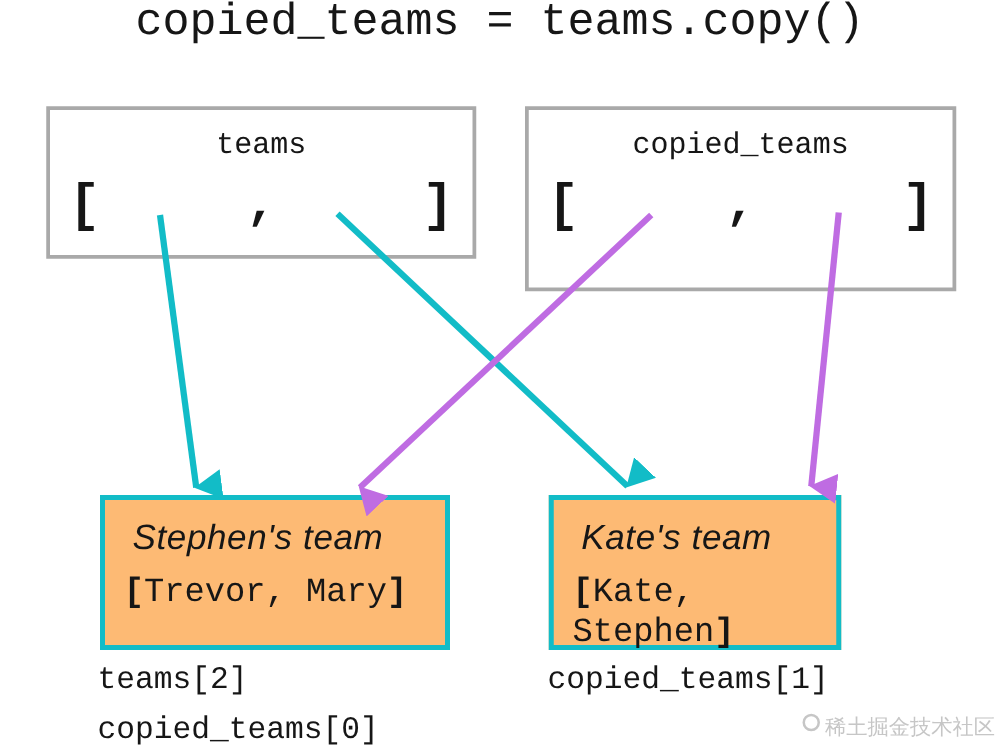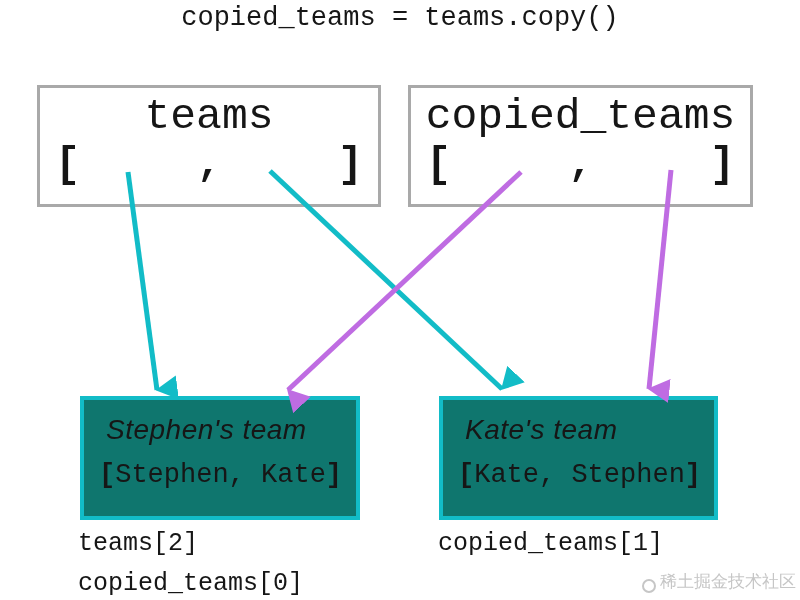--- a/index.html
+++ b/index.html
@@ -11,37 +11,37 @@
     overflow: hidden;
     font-family: "Liberation Mono", "DejaVu Sans Mono", monospace;
     color: var(--text, #161616);
   }
   .mono { font-family: "Liberation Mono", "DejaVu Sans Mono", monospace; }
 
   
   .code-title {
     position: absolute; left: 0; top: 1px; width: 100%;
     text-align: center;
-    font-size: 27px; line-height: 34px;
+    font-size: 36px; line-height: 34px;
     letter-spacing: 0px;
     font-weight: 500;
   }
 
   
   .var-box {
     position: absolute;
     background: #ffffff;
     border: 3px solid var(--box_border, #a9a9a9);
   }
   #teams-box  { left: 37px;  top: 85px; width: 344px; height: 122px; }
-  #copied-box { left: 408px; top: 85px; width: 345px; height: 122px; }
+  #copied-box { left: 420px; top: 85px; width: 345px; height: 148px; }
   .var-name {
     margin-top: 10px;
     text-align: center;
-    font-size: 43px; line-height: 38px;
+    font-size: 24px; line-height: 38px;
   }
   .bracket-row {
     display: flex; justify-content: space-between; align-items: center;
     padding: 0 15px;
     margin-top: 6px;
     font-size: 42px; line-height: 46px; font-weight: bold;
   }
   .bracket-row .comma { font-size: 40px; }
 
   
@@ -50,25 +50,25 @@
     pointer-events: none;
   }
   .stroke-teal   { stroke: var(--teal, #12bcc7);   stroke-width: 5; }
   .stroke-purple { stroke: var(--purple, #bf6ce2); stroke-width: 5; }
   .fill-teal     { fill: var(--teal, #12bcc7); }
   .fill-purple   { fill: var(--purple, #bf6ce2); }
 
   
   .team-box {
     position: absolute;
-    background: #0f766e;
+    background: #fdba74;
     border: 4px solid var(--teal, #12bcc7);
   }
   #stephen-box { left: 80px;  top: 396px; width: 280px; height: 124px; }
-  #kate-box    { left: 439px; top: 396px; width: 279px; height: 124px; }
+  #kate-box    { left: 439px; top: 396px; width: 234px; height: 124px; }
   .team-name {
     margin: 15px 0 0 22px;
     font-family: "Liberation Sans", "DejaVu Sans", sans-serif;
     font-style: italic;
     font-size: 28px; line-height: 30px;
     letter-spacing: 0.5px;
   }
   .team-list {
     margin: 14px 0 0 15px;
     font-size: 27px; line-height: 32px;
@@ -79,21 +79,21 @@
   .label-col {
     position: absolute;
     font-size: 25px; line-height: 40px;
   }
   #labels-left  { left: 78px;  top: 524px; }
   #labels-right { left: 438px; top: 524px; }
 
   
   .watermark {
     position: absolute; right: 4px; bottom: 7px;
-    display: flex; align-items: flex-end; gap: 4px;
+    display: flex; align-items: flex-start; gap: 4px;
     color: var(--watermark, #c6c6c6);
     font-family: "Liberation Sans", "DejaVu Sans", sans-serif;
     font-size: 17px; line-height: 22px;
     z-index: 6;
   }
   .wm-logo {
     display: inline-block;
     width: 14px; height: 14px;
     border: 2.5px solid currentColor;
     border-radius: 50%;
@@ -134,21 +134,21 @@
       </marker>
     </defs>
     <line class="stroke-teal" x1="128" y1="172" x2="157" y2="390" marker-end="url(#ah-teal)"></line>
     <line class="stroke-teal" x1="270" y1="171" x2="502" y2="389" marker-end="url(#ah-teal)"></line>
     <line class="stroke-purple" x1="521" y1="172" x2="288" y2="390" marker-end="url(#ah-purple)"></line>
     <line class="stroke-purple" x1="671" y1="170" x2="649" y2="389" marker-end="url(#ah-purple)"></line>
   </svg>
 
   <div class="team-box" id="stephen-box">
     <div class="team-name">Stephen's team</div>
-    <div class="team-list mono"><span class="bk">[</span><span>Stephen, Kate</span><span class="bk">]</span></div>
+    <div class="team-list mono"><span class="bk">[</span><span>Trevor, Mary</span><span class="bk">]</span></div>
   </div>
 
   <div class="team-box" id="kate-box">
     <div class="team-name">Kate's team</div>
     <div class="team-list mono"><span class="bk">[</span><span>Kate, Stephen</span><span class="bk">]</span></div>
   </div>
 
   <div class="label-col mono" id="labels-left">
     <div>teams[2]</div>
     <div>copied_teams[0]</div>

